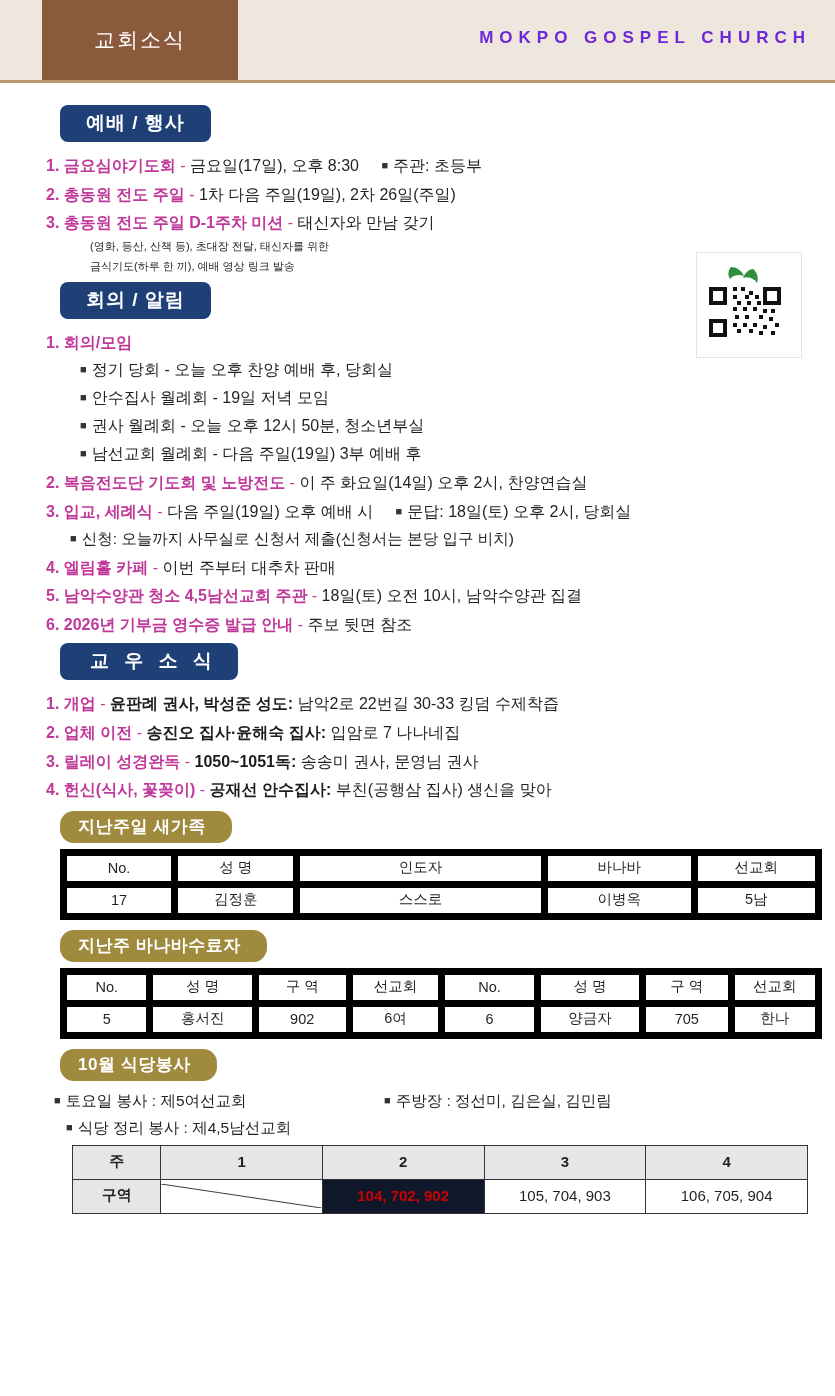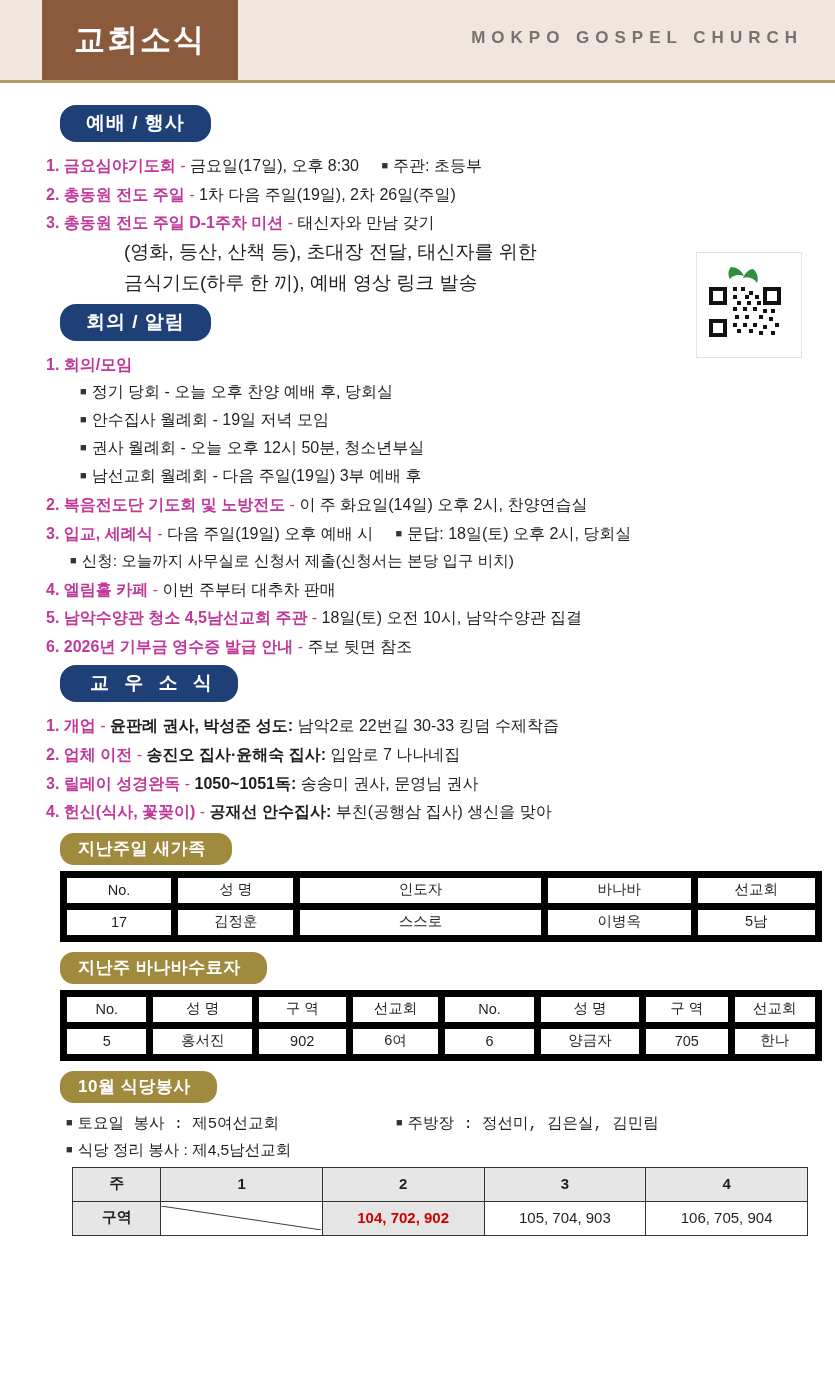--- a/index.html
+++ b/index.html
@@ -29,49 +29,49 @@
     top: 0;
     width: 196px;
     height: 80px;
     background: #8b5a3c;
     display: flex;
     align-items: center;
     justify-content: center;
   }
   .header-tab-label {
     color: #ffffff;
-    font-size: 31px;
-    font-weight: bold;
+    font-size: 21px;
+    font-weight: normal;
     letter-spacing: 2px;
   }
   .header-right {
     position: absolute;
-    right: 32px;
+    right: 24px;
     top: 28px;
     font-size: 17px;
     letter-spacing: 6px;
-    color: #737373;
+    color: #6d28d9;
     font-weight: bold;
   }
 
   
   .content {
     padding: 14px 24px 10px 24px;
     position: relative;
   }
 
   
   .pill {
     display: inline-block;
     background: #1f3f77;
     color: #ffffff;
     font-size: 19px;
     font-weight: bold;
     padding: 5px 26px 6px 26px;
-    border-radius: 16px;
+    border-radius: 8px;
     margin: 8px 0 6px 36px;
     letter-spacing: 1px;
   }
   .pill.wide { padding-left: 30px; padding-right: 21px; letter-spacing: 5px;}
   .pill-gold {
     display: inline-block;
     background: #a08a3e;
     color: #ffffff;
     font-size: 17px;
     font-weight: bold;
@@ -91,22 +91,22 @@
   .row {
     margin: 7px 0 0 22px;
     font-size: 16px;
     line-height: 1.35;
   }
   .row .num { color: #c0399a; font-weight: bold; }
   .row .hl  { color: #c0399a; font-weight: bold; }
   .row .hlb { color: #1d1d1d; font-weight: bold; }
   .row .dash { color: #c0399a; }
   .sub {
-    margin: 5px 0 0 100px;
-    font-size: 19px;
+    margin: 5px 0 0 66px;
+    font-size: 11px;
   }
   .bullet {
     margin: 7px 0 0 56px;
     font-size: 16px;
   }
   .bullet2 {
     margin: 6px 0 0 46px;
     font-size: 15.5px;
   }
   .sq { color: #333; font-size: 11px; vertical-align: 2px; margin-right: 5px; }
@@ -149,26 +149,26 @@
     width: 736px;
   }
   table.duty th, table.duty td {
     border: 1px solid #333;
     text-align: center;
     padding: 4px 0 5px 0;
     font-weight: normal;
     height: 24px;
   }
   table.duty th { background: #e6e6e6; font-weight: bold; }
-  table.duty td.hl { background: #e5e5e5; color: #cc0000; font-weight: bold; }
+  table.duty td.hl { background: #0f172a; color: #cc0000; font-weight: bold; }
   .slash-cell { position: relative; padding: 0 !important; }
   .slash-cell svg { display: block; width: 100%; height: 100%; }
 
   .serve-line { margin: 6px 0 0 42px; font-size: 15.5px; }
-  .serve-wrap { display: flex; margin: 6px 0 0 42px; font-size: 15.5px; font-family: Liberation Mono, monospace; }
+  .serve-wrap { display: flex; margin: 6px 0 0 30px; font-size: 15.5px; }
   .serve-wrap .col1 { width: 330px; }
 </style>
 </head>
 <body>
 
 <div class="header">
   <div class="header-tab">
     <span class="header-tab-label">교회소식</span>
   </div>
   <div class="header-right">MOKPO GOSPEL CHURCH</div>

